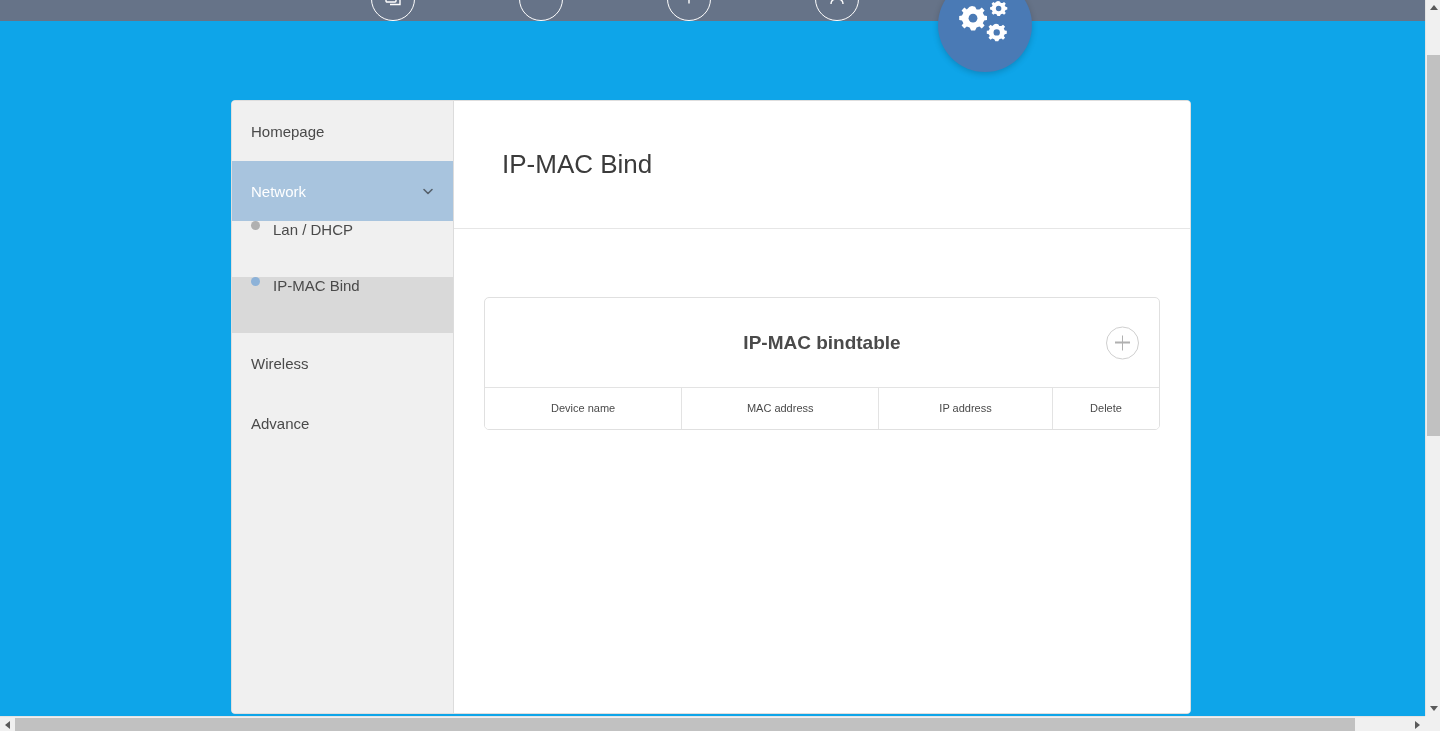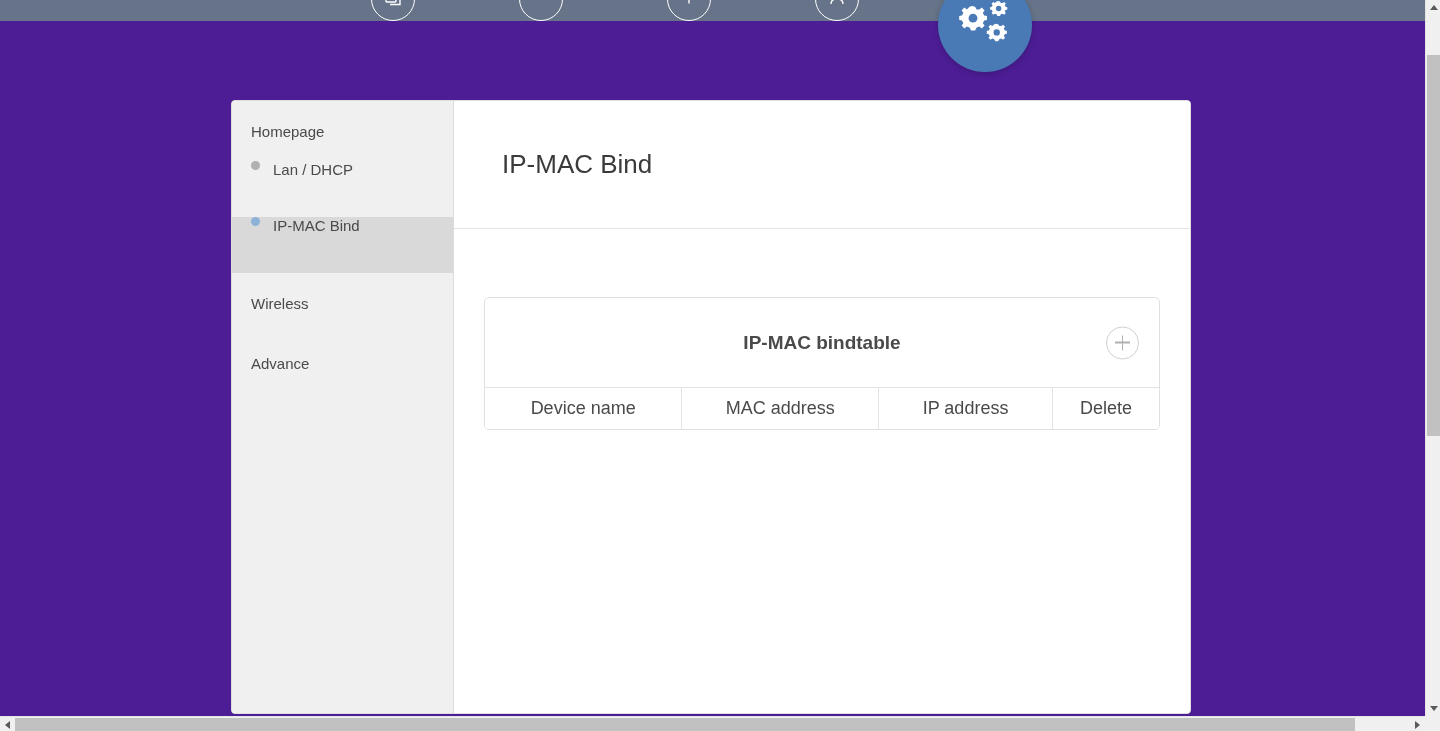--- a/index.html
+++ b/index.html
@@ -10,21 +10,21 @@
     height: 731px;
     overflow: hidden;
     background: #f5f5f5;
     font-family: "Liberation Sans", sans-serif;
   }
 
   #app {
     position: relative;
     width: 1440px;
     height: 731px;
-    background: #4c1d95;
+    background: #0ea5e9;
   }
 
   
   .topbar {
     position: absolute;
     top: 0; left: 0;
     width: 1425px;
     height: 21px;
     background: #667characters;
     background: #667388;
@@ -187,21 +187,21 @@
   .add-btn .plus-h { width: 15px; height: 1.6px; }
   .add-btn .plus-v { width: 1.6px; height: 15px; }
 
   table.bindtable {
     width: 100%;
     border-collapse: collapse;
     table-layout: fixed;
   }
   table.bindtable th {
     height: 41px;
-    font-size: 18px;
+    font-size: 11px;
     font-weight: normal;
     color: #4a4a4a;
     border-top: 1px solid #e3e3e3;
     border-left: 1px solid #e3e3e3;
     text-align: center;
     background: #ffffff;
   }
   table.bindtable th:first-child { border-left: none; }
   .col-device { width: 29.2%; }
   .col-mac    { width: 29.2%; }
@@ -324,20 +324,28 @@
   </div>
 
   <div class="shell">
 
     <nav class="sidebar">
 
       <div class="nav-item">
         <span>Homepage</span>
       </div>
 
+      <div class="nav-item parent active-parent">
+        <span>Network</span>
+        <span class="chev">
+          <svg width="14" height="14" viewBox="0 0 14 14" fill="none" stroke="#56606b" stroke-width="1.6" stroke-linecap="round" stroke-linejoin="round">
+            <polyline points="3,5.5 7,9.5 11,5.5"></polyline>
+          </svg>
+        </span>
+      </div>
 
       <div class="sub-item">
         <span class="dot"></span>
         <span>Lan / DHCP</span>
       </div>
 
 
       <div class="sub-item active">
         <span class="dot"></span>
         <span>IP-MAC Bind</span>

